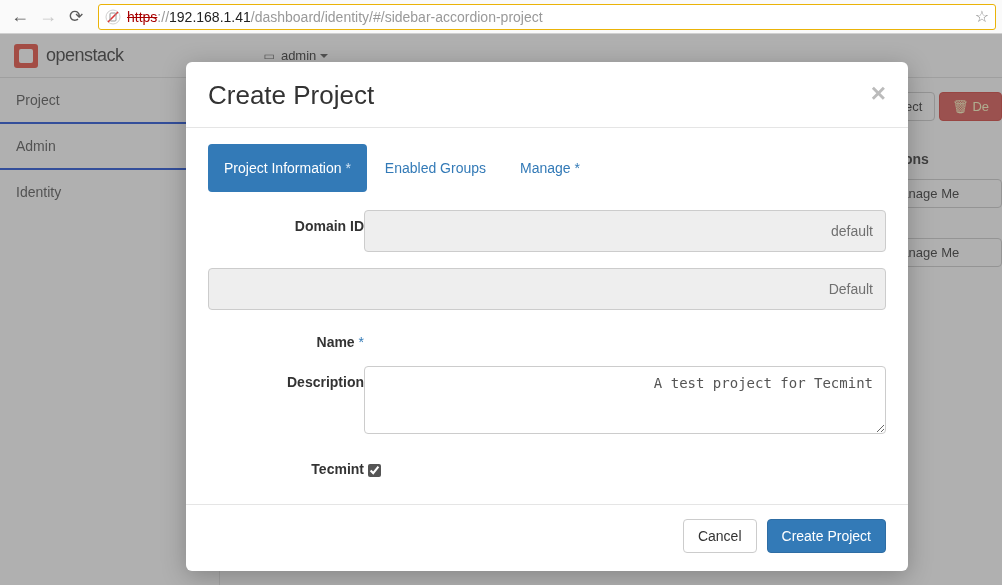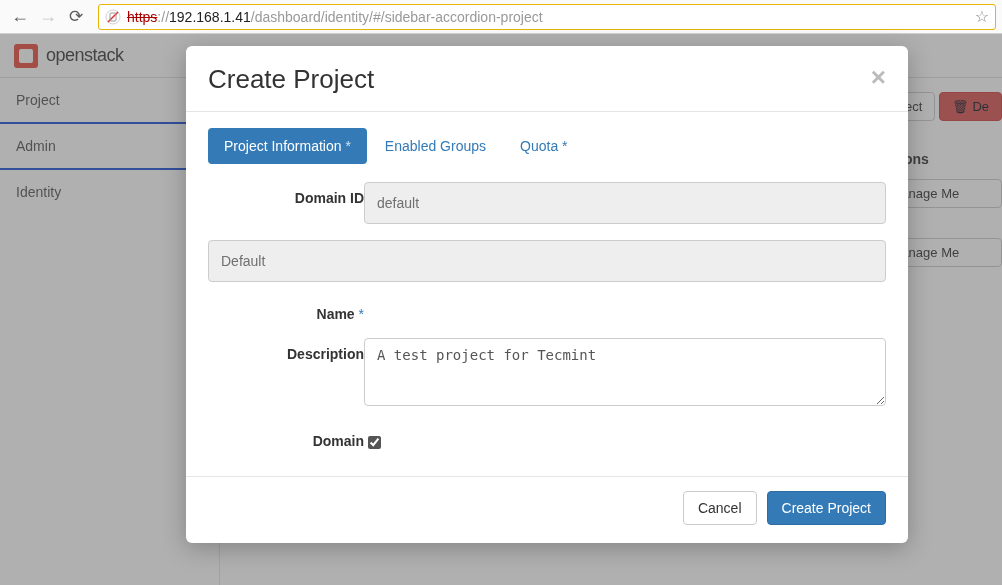--- a/index.html
+++ b/index.html
@@ -31,45 +31,45 @@
 
   .layout { display: flex; height: calc(100% - 44px); }
   .sidebar { width: 220px; border-right: 1px solid #e5e5e5; }
   .side-item { padding: 14px 16px; font-size: 14px; color: #555; border-bottom: 2px solid #1d4ed8; cursor: pointer; }
   .side-item:last-child { border-bottom: none; }
 
   .content-col { flex: 1; position: relative; padding: 0 0 0 0; }
   .floating-right { position: absolute; right: 0; top: 0; padding: 14px 0; }
   .btn-sm { display: inline-block; padding: 6px 12px; border-radius: 4px; font-size: 13px; border: 1px solid transparent; margin-bottom: 10px; background: #fff; }
   .btn-default { border-color: #ccc; color: #333; }
-  .btn-danger { background: #d9534f; border-color: #d43f3a; color: #0f172a; }
+  .btn-danger { background: #d9534f; border-color: #d43f3a; color: #fef9c3; }
   .actions-head { font-weight: bold; color: #333; margin: 20px 0 12px; }
   .manage-btn { display: block; }
 
   
   .overlay { position: absolute; top: 34px; left: 0; right: 0; bottom: 0; background: rgba(80,80,80,0.45); }
 
-  .modal { position: absolute; top: 46px; left: 186px; width: 722px; background: #fff; border-radius: 6px; box-shadow: 0 5px 25px rgba(0,0,0,0.25); }
+  .modal { position: absolute; top: 62px; left: 186px; width: 722px; background: #fff; border-radius: 6px; box-shadow: 0 5px 25px rgba(0,0,0,0.25); }
   .modal-header { padding: 18px 22px 16px; border-bottom: 1px solid #e5e5e5; display: flex; align-items: flex-start; justify-content: space-between; }
   .modal-title { font-size: 26px; font-weight: 500; margin: 0; color: #333; }
   .close-x { color: #bbb; font-size: 26px; font-weight: bold; line-height: 1; cursor: pointer; }
 
   .modal-body { padding: 16px 22px 8px; }
 
   .tabstrip { display: flex; gap: 2px; margin-bottom: 18px; }
-  .tab { padding: 10px 16px; border-radius: 4px; font-size: 14px; color: #337ab7; cursor: pointer; position: relative; }
+  .tab { padding: 16px 16px; border-radius: 4px; font-size: 14px; color: #337ab7; cursor: pointer; position: relative; }
   .tab.active { background: #337ab7; color: #fff; }
   .tab .req { color: #337ab7; }
   .tab.active .req { color: #cfe4f5; }
 
   .form-row { display: flex; align-items: flex-start; margin-bottom: 16px; }
   .form-label { width: 156px; text-align: right; padding-top: 8px; font-weight: bold; color: #333; }
   .form-label .req-star { color: #337ab7; font-weight: normal; }
   .form-field { flex: 1; }
-  .form-control { width: 100%; height: 36px; padding: 20px 12px; border: 1px solid #ccc; border-radius: 4px; font-size: 14px; color: #555; background: #fff; }
+  .form-control { width: 100%; height: 36px; padding: 20px 12px; border: 1px solid #ccc; border-radius: 4px; font-size: 14px; color: #555; background: #fff; text-align: right; }
   .form-control[readonly] { background: #eee; color: #707070; }
   textarea.form-control { height: 68px; resize: both; padding-top: 8px; }
 
   .modal-footer { padding: 14px 22px 18px; border-top: 1px solid #e5e5e5; display: flex; justify-content: flex-end; gap: 10px; }
   .btn { padding: 8px 14px; border-radius: 4px; font-size: 14px; cursor: pointer; border: 1px solid transparent; }
   .btn-cancel { background: #fff; border-color: #ccc; color: #333; }
   .btn-primary { background: #337ab7; border-color: #2e6da4; color: #fff; }
 
   .check { accent-color: #555; }
 </style>
@@ -143,21 +143,21 @@
 
   <div class="modal-body">
     <div class="tabstrip">
       <div class="tab active">
         <span>Project Information</span> <span class="req">*</span>
       </div>
       <div class="tab">
         <span>Enabled Groups</span>
       </div>
       <div class="tab">
-        <span>Quota</span> <span class="req">*</span>
+        <span>Manage</span> <span class="req">*</span>
       </div>
     </div>
 
     <div class="form-row">
       <div class="form-label">Domain ID</div>
       <div class="form-field">
         <input type="text" class="form-control" readonly="" value="default" style="">
       </div>
     </div>
 
@@ -174,21 +174,21 @@
     </div>
 
     <div class="form-row">
       <div class="form-label">Description</div>
       <div class="form-field">
         <textarea class="form-control" style="">A test project for Tecmint</textarea>
       </div>
     </div>
 
     <div class="form-row">
-      <div class="form-label">Domain</div>
+      <div class="form-label">Tecmint</div>
       <div class="form-field" style="padding-top:8px;">
         <input type="checkbox" class="check" checked="" style="">
       </div>
     </div>
   </div>
 
   <div class="modal-footer">
     <button class="btn btn-cancel">Cancel</button>
     <button class="btn btn-primary">Create Project</button>
   </div>

